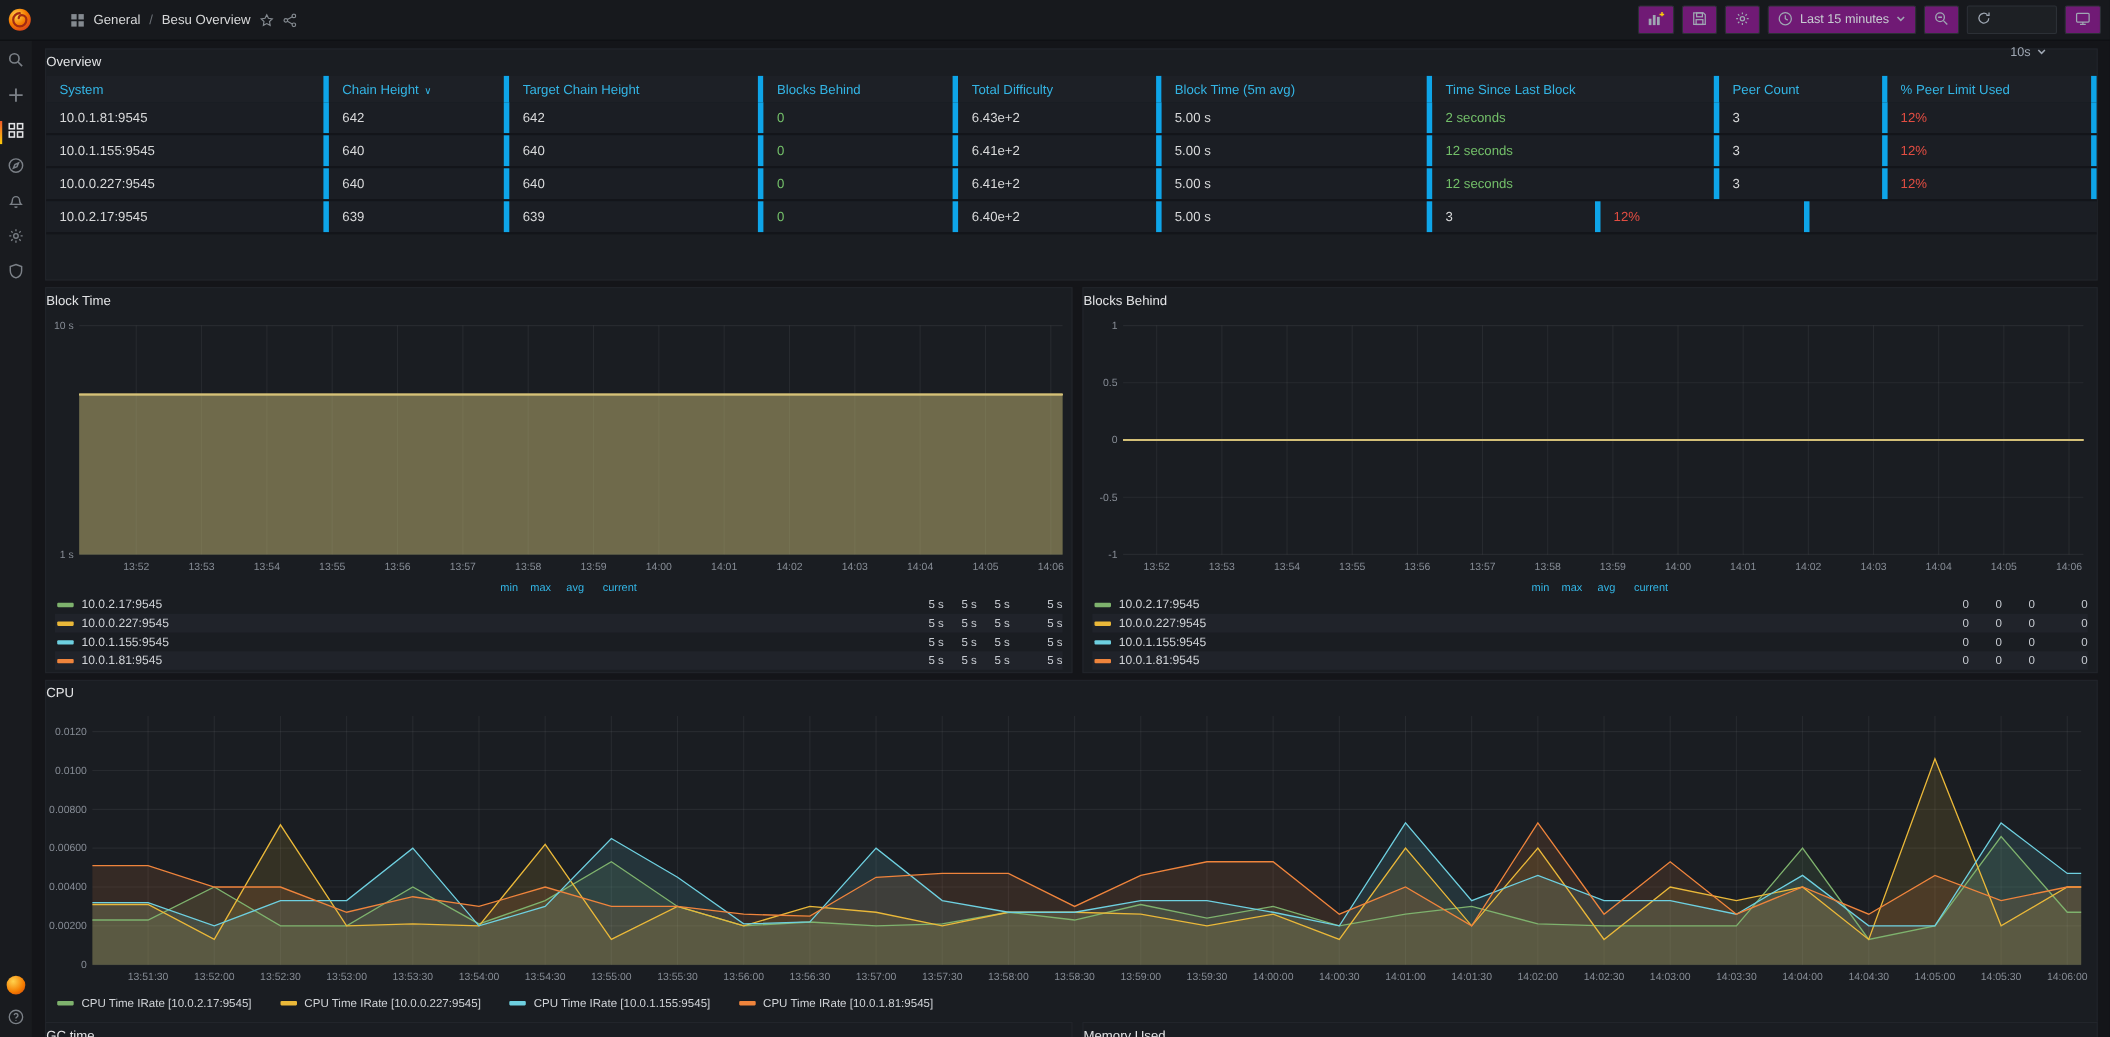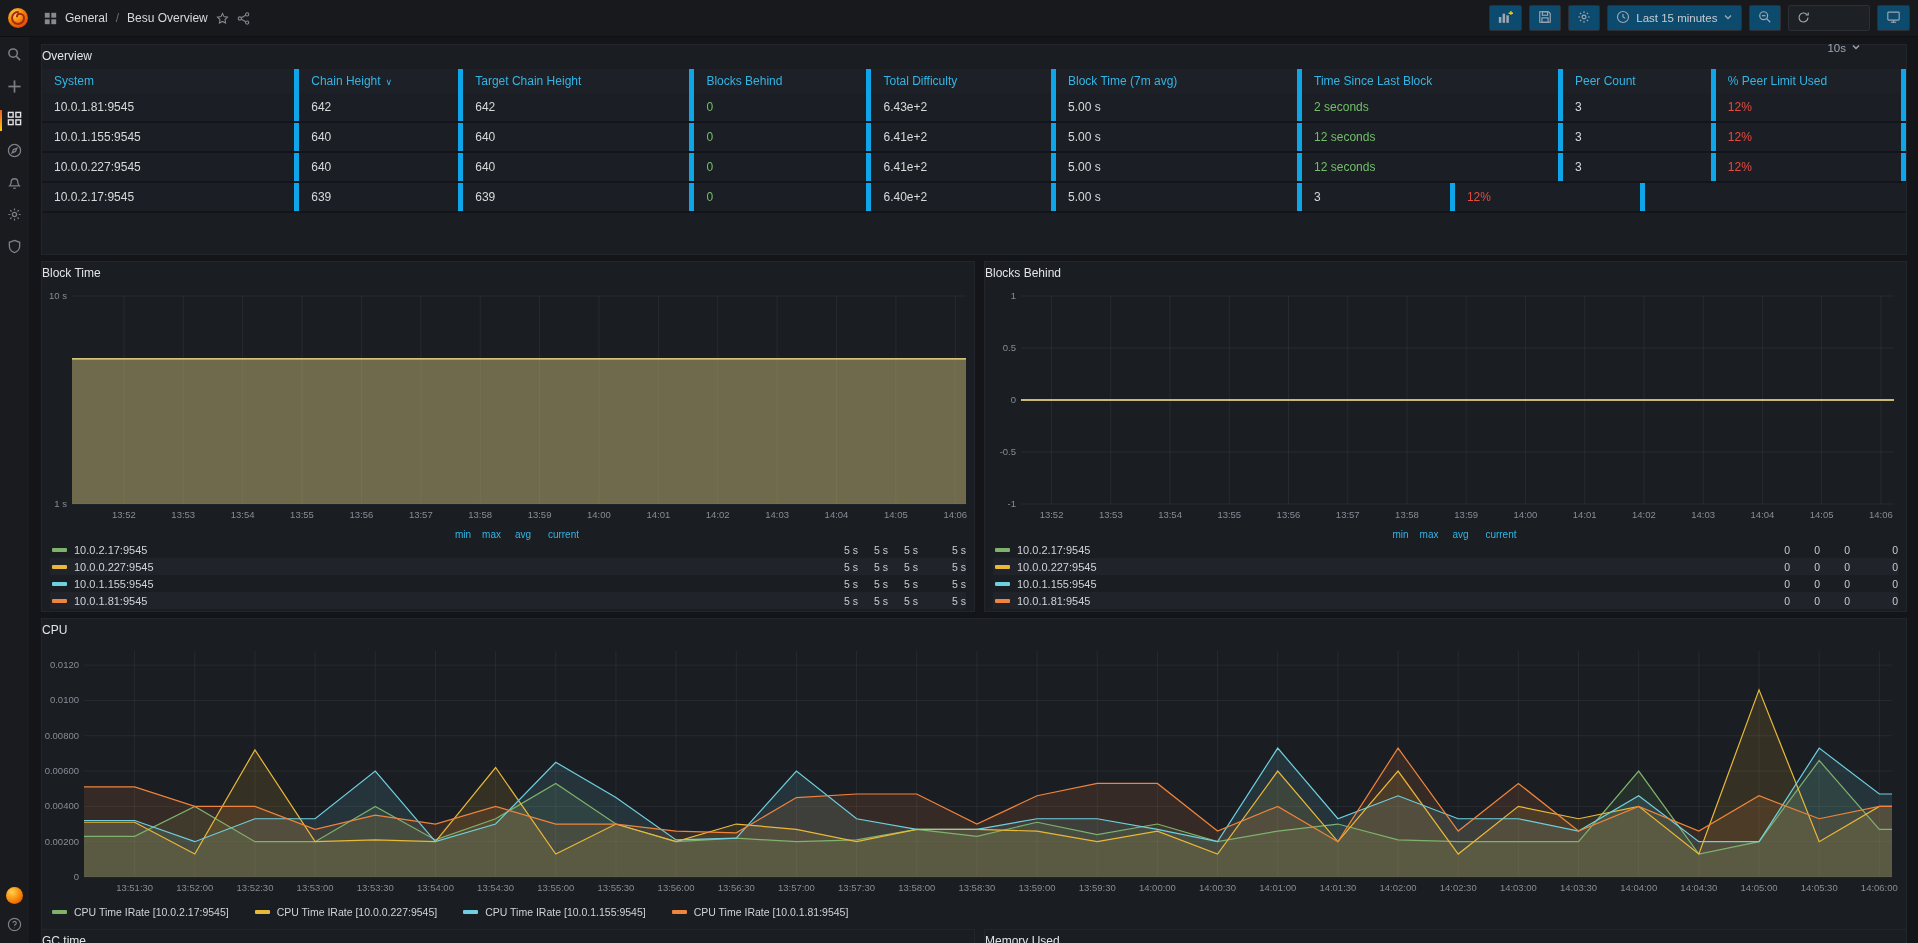--- a/index.html
+++ b/index.html
@@ -3,27 +3,27 @@
 <meta charset="utf-8">
 <style>
   * { margin:0; padding:0; box-sizing:border-box; }
   html,body { width:1918px; height:943px; overflow:hidden; background:#141519;
     font-family:"Liberation Sans", sans-serif; color:#d8d9da; }
 
   
   .topbar { position:absolute; left:0; top:0; width:1918px; height:37px;
     background:#17191d; border-bottom:1px solid #0e0f12; display:flex; align-items:center; z-index:5; }
   .logo { position:absolute; left:5px; top:5px; width:26px; height:26px; display:flex; align-items:center; justify-content:center; }
-  .crumb-wrap { display:flex; align-items:center; gap:8px; margin-left:44px; font-size:12px; }
+  .crumb-wrap { display:flex; align-items:center; gap:8px; margin-left:64px; font-size:12px; }
   .crumb-sep { color:#6a6f75; }
   .crumb-txt { color:#d8d9da; cursor:pointer; }
   .tb-ic { color:#848a90; display:inline-flex; align-items:center; }
   .tb-right { position:absolute; right:8px; top:5px; display:flex; gap:7px; align-items:center; }
   .tb-btn { display:flex; align-items:center; gap:6px; height:26px; padding:0 8px;
-    border:1px solid #2c3036; border-radius:2px; background:#0c4a6e; color:#9fa7b3;
+    border:1px solid #2c3036; border-radius:2px; background:#701a75; color:#9fa7b3;
     font-size:11.5px; cursor:pointer; }
   .tb-btn .lbl { color:#c7ccd1; }
   .tb-group { display:flex; height:26px; border:1px solid #2c3036; border-radius:2px; background:#1d2024; }
   .tb-group .seg { display:flex; align-items:center; gap:5px; padding:0 8px; color:#9fa7b3; font-size:11.5px; cursor:pointer; }
   .tb-group .seg + .seg { border-left:1px solid #15803d;margin-top:42px; }
 
   
   .sidebar { position:absolute; left:0; top:0; width:29px; height:943px; background:#191b1f; z-index:4; }
   .side-menu { position:absolute; top:48px; left:0; width:29px; display:flex; flex-direction:column; gap:15px; align-items:center; }
   .side-item { position:relative; width:29px; height:17px; display:flex; align-items:center; justify-content:center; color:#7b8087; cursor:pointer; }
@@ -234,21 +234,21 @@
 
 <div class="panel" style="left:41px; top:44px; width:1866px; height:211px;">
   <div class="panel-title">Overview</div>
   <div class="tbl" id="ov-table">
       <div class="trow thead">
         <div class="tcell" style="width: 13.8%;">System</div>
         <div class="tcell" style="width: 8.8%;">Chain Height<span class="sort-caret">∨</span></div>
         <div class="tcell" style="width: 12.4%;">Target Chain Height</div>
         <div class="tcell" style="width: 9.5%;">Blocks Behind</div>
         <div class="tcell" style="width: 9.9%;">Total Difficulty</div>
-        <div class="tcell" style="width: 13.2%;">Block Time (7m avg)</div>
+        <div class="tcell" style="width: 13.2%;">Block Time (5m avg)</div>
         <div class="tcell" style="width: 14%;">Time Since Last Block</div>
         <div class="tcell" style="width: 8.2%;">Peer Count</div>
         <div class="tcell" style="width: 10.2%;">% Peer Limit Used</div>
       </div>
       <div class="tbody">
         <div class="trow">
           <div class="tcell" style="width: 13.8%;">10.0.1.81:9545</div>
           <div class="tcell" style="width: 8.8%;">642</div>
           <div class="tcell" style="width: 12.4%;">642</div>
           <div class="tcell tint-green" style="width: 9.5%;">0</div>

